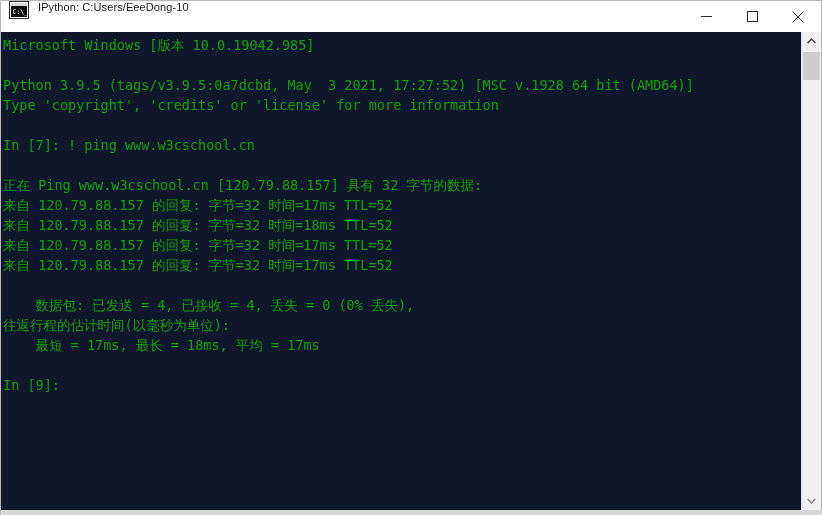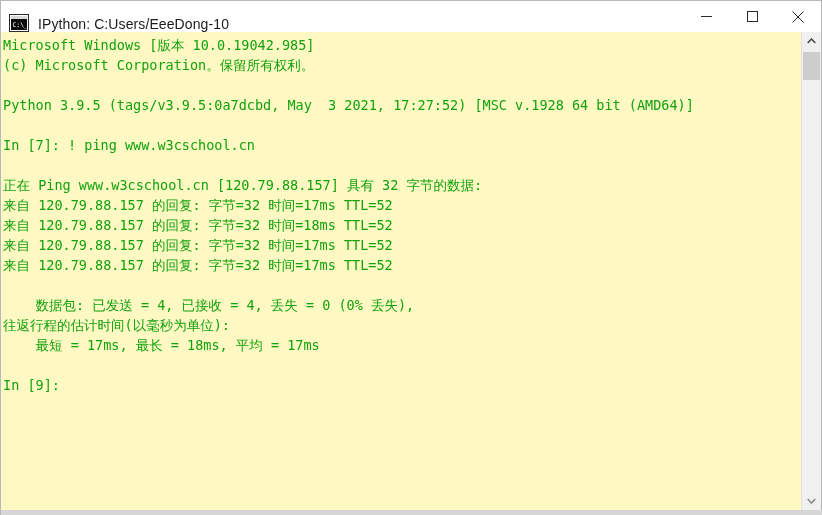--- a/index.html
+++ b/index.html
@@ -27,32 +27,32 @@
   }
 
   
   .titlebar {
     position: absolute;
     left: 0; top: 0;
     width: 820px;
     height: 31px;
     background: #ffffff;
     display: flex;
-    align-items: flex-end;
+    align-items: flex-start;
   }
   .title-icon {
     width: 20px;
     height: 18px;
     margin-left: 8px;
     margin-right: 9px;
     flex: none;
     position: relative;
   }
   .title-text {
-    font-size: 14px;
+    font-size: 11px;
     color: #1b1b1b;
     letter-spacing: 0.1px;
     white-space: nowrap;
     font-family: "Liberation Sans", sans-serif;
   }
   .spacer { flex: 1 1 auto; }
 
   .win-btn {
     width: 46px;
     height: 31px;
@@ -63,21 +63,21 @@
   }
   .win-btn svg { display: block; }
 
   
   .console {
     position: absolute;
     left: 0;
     top: 31px;
     width: 800px;
     height: 478px;
-    background: #fef9c3;
+    background: #0f172a;
     overflow: hidden;
   }
   .console-inner {
     padding: 3px 0 0 2px;
   }
   .line {
     font-family: "DejaVu Sans Mono", "Liberation Mono", monospace;
     font-size: 13.5px;
     line-height: 20px;
     height: 20px;
@@ -159,23 +159,23 @@
       <svg width="12" height="12" viewBox="0 0 12 12">
         <line x1="0.5" y1="0.5" x2="11.5" y2="11.5" stroke="#2b2b2b" stroke-width="1"></line>
         <line x1="11.5" y1="0.5" x2="0.5" y2="11.5" stroke="#2b2b2b" stroke-width="1"></line>
       </svg>
     </div>
   </div>
 
   <div class="console">
     <div class="console-inner" id="console-inner">
         <div class="line">Microsoft Windows [版本 10.0.19042.985]</div>
-        <div class="line">(c) Microsoft Corporation。保留所有权利。</div>
         <div class="line blank"> </div>
         <div class="line">Python 3.9.5 (tags/v3.9.5:0a7dcbd, May  3 2021, 17:27:52) [MSC v.1928 64 bit (AMD64)]</div>
+        <div class="line">Type 'copyright', 'credits' or 'license' for more information</div>
         <div class="line blank"> </div>
         <div class="line">In [7]: ! ping www.w3cschool.cn</div>
         <div class="line blank"> </div>
         <div class="line">正在 Ping www.w3cschool.cn [120.79.88.157] 具有 32 字节的数据:</div>
         <div class="line">来自 120.79.88.157 的回复: 字节=32 时间=17ms TTL=52</div>
         <div class="line">来自 120.79.88.157 的回复: 字节=32 时间=18ms TTL=52</div>
         <div class="line">来自 120.79.88.157 的回复: 字节=32 时间=17ms TTL=52</div>
         <div class="line">来自 120.79.88.157 的回复: 字节=32 时间=17ms TTL=52</div>
         <div class="line blank"> </div>
         <div class="line">    数据包: 已发送 = 4, 已接收 = 4, 丢失 = 0 (0% 丢失),</div>

